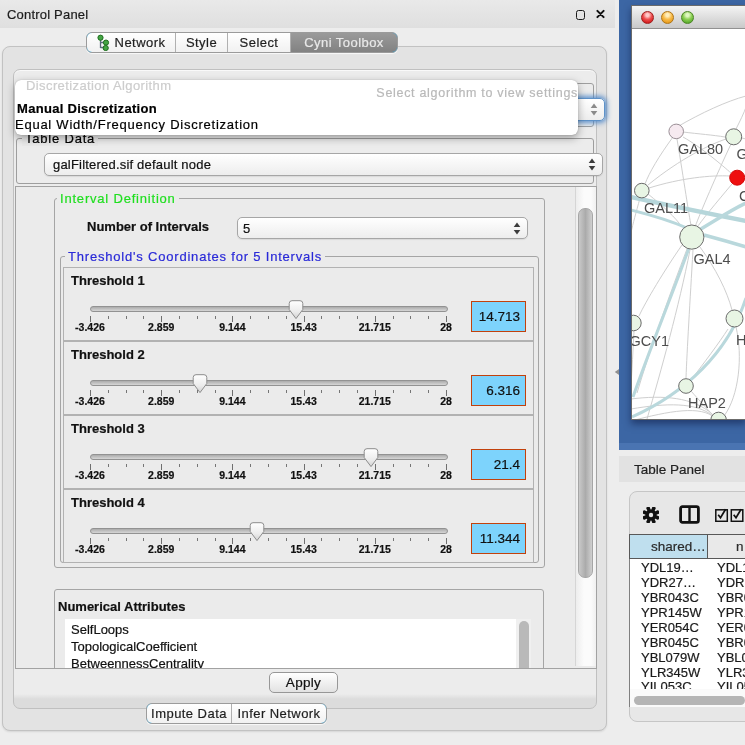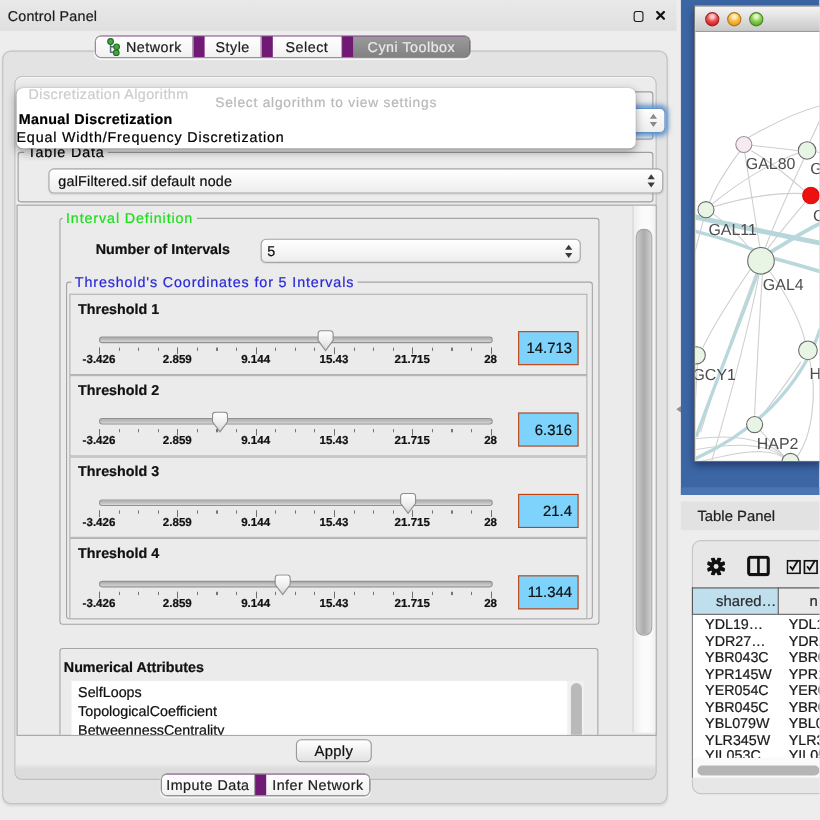--- a/index.html
+++ b/index.html
@@ -9,22 +9,22 @@
   .abs{position:absolute;}
   
   #cpwin{left:2px;top:46px;width:603px;height:683px;
          background:#e3e3e3;border:1px solid #c2c2c2;border-radius:8px;
          box-shadow:0 1px 2px rgba(0,0,0,0.10);}
   #titlebar{left:0;top:0;width:615px;height:28px;
             background:linear-gradient(#e9e9e9,#dfdfdf);}
   #titletext{left:7px;top:7px;font-size:13px;color:#1c1c1c;letter-spacing:0.2px;}
   
   .seg{position:absolute;display:flex;height:19px;border:1px solid #9b9b9b;
-       border-radius:6px;overflow:hidden;background:#701a75;
-       box-shadow:0 1px 1px rgba(255,255,255,0.8);gap:10px;}
+       border-radius:6px;overflow:hidden;background:#0ea5e9;
+       box-shadow:0 1px 1px rgba(255,255,255,0.8);}
   .seg .s{display:flex;align-items:center;justify-content:center;
           font-size:13px;color:#1f1f1f;letter-spacing:0.45px;
           background:linear-gradient(#ffffff,#f1f1f1);
           border-right:1px solid #b0b0b0;box-sizing:border-box;}
   .seg .s:last-child{border-right:none;}
   .seg .sel{background:linear-gradient(#9a9a9a,#828282);color:#e9e9e9;
             border-right-color:#7d7d7d;}
   
   #content{left:13px;top:69px;width:582px;height:638px;
            background:linear-gradient(#ececec 97.8%,#dcdcdc 98.6%);
@@ -255,21 +255,21 @@
 <div class="seg" style="left:146px;top:703px;">
   <div class="s" style="width:85px;">Impute Data</div>
   <div class="s" style="width:94px;">Infer Network</div>
 </div>
 
 <svg class="abs" style="left:614px;top:368px" width="6" height="8" viewBox="0 0 6 8">
     <path d="M5.4 0.8 L0.8 4 L5.4 7.2 Z" fill="#909090"></path>
   </svg>
 
 <div class="abs" id="popup"></div>
-<div class="abs" style="left:15px;top:80px;width:563px;font-size:12.5px;color:#b9b9b9;text-align:center;letter-spacing:0.7px;"><span style="position:relative;top:6px;">Select algorithm to view settings</span></div>
+<div class="abs" style="left:15px;top:80px;width:563px;font-size:12.5px;color:#b9b9b9;text-align:right;letter-spacing:0.7px;"><span style="position:relative;top:6px;">Select algorithm to view settings</span></div>
 <div class="abs" style="left:26px;top:78px;font-size:13px;color:#cdcdcd;letter-spacing:0.4px;">Discretization Algorithm</div>
 <div class="abs" style="left:17px;top:101px;font-size:13px;font-weight:bold;color:#000;letter-spacing:0.3px;">Manual Discretization</div>
 <div class="abs" style="left:15px;top:117px;font-size:13px;color:#000;letter-spacing:0.75px;">Equal Width/Frequency Discretization</div>
 
 <div class="abs" id="bluepanel"></div>
 <div class="abs" style="left:619px;top:443px;width:126px;height:7px;background:#4a74b2;"></div>
 <div class="abs" id="netwin">
   <div class="abs" id="nettitle"></div>
   <div class="light" style="left:9px;background:radial-gradient(circle at 50% 28%,#ffc9c9 0 15%,#ee5050 45%,#d41e1e 80%);border:1px solid #9d2020;"></div>
   <div class="light" style="left:29px;background:radial-gradient(circle at 50% 28%,#ffeebb 0 15%,#f8bb4a 45%,#e89c1d 80%);border:1px solid #ad7417;"></div>

